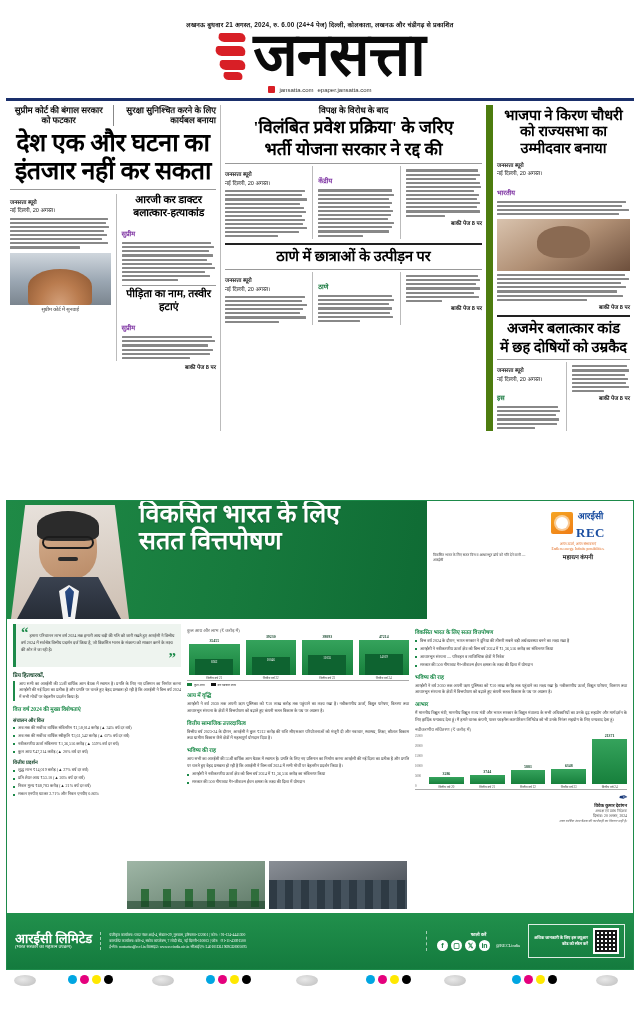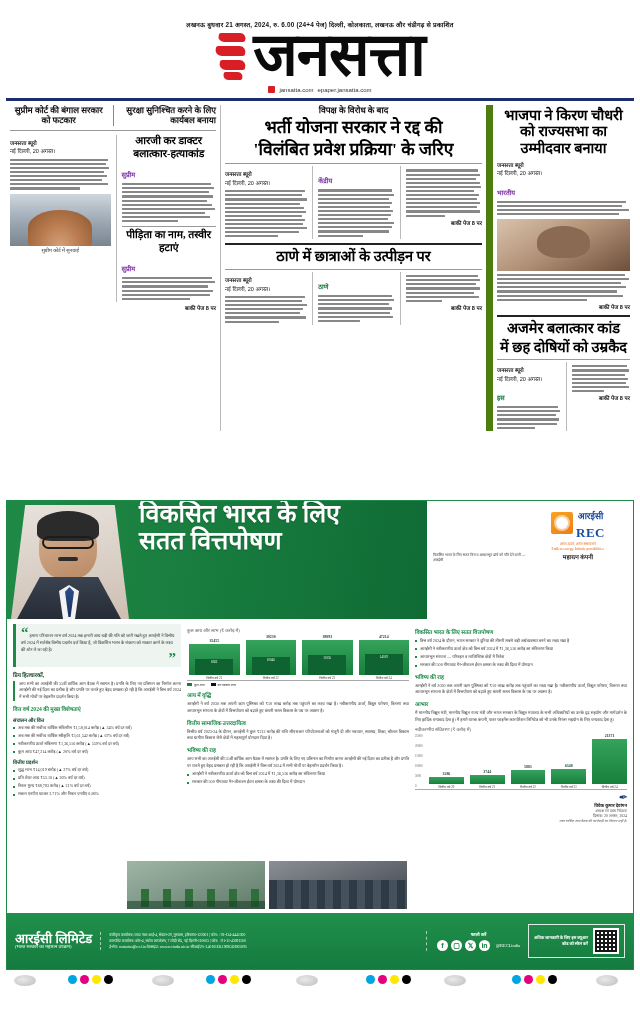--- a/index.html
+++ b/index.html
@@ -303,20 +303,21 @@
     <div class="mast-rule"></div>
   </div>
 
   <div class="news">
 
     <div class="col c1">
       <div class="kicker-pair">
         <div class="kicker">सुप्रीम कोर्ट की बंगाल सरकार को फटकार</div>
         <div class="kicker kdiv">सुरक्षा सुनिश्चित करने के लिए कार्यबल बनाया</div>
       </div>
+      <div class="headline-xl">देश एक और घटना का इंतजार नहीं कर सकता</div>
       <div class="hr-thin"></div>
 
       <div class="two-sub">
         <div>
           <div class="byline">
             <b>जनसत्ता ब्यूरो</b><br>
             <span>नई दिल्ली, 20 अगस्त।</span>
           </div>
           <div class="body-text">
             <div class="ln" style="width:98%"></div>
@@ -350,22 +351,22 @@
             <div class="ln" style="width:92%"></div><div class="ln" style="width:97%"></div>
             <div class="ln" style="width:94%"></div><div class="ln" style="width:72%"></div>
           </div>
         </div>
       </div>
       <div class="cont">बाकी पेज 8 पर</div>
     </div>
 
     <div class="col c2">
       <div class="kicker">विपक्ष के विरोध के बाद</div>
+      <div class="headline-lg">'विलंबित प्रवेश प्रक्रिया' के जरिए</div>
       <div class="headline-lg">भर्ती योजना सरकार ने रद्द की</div>
-      <div class="headline-lg">'विलंबित प्रवेश प्रक्रिया' के जरिए</div>
       <div class="hr-thin"></div>
 
       <div style="display:grid;grid-template-columns:1fr 1fr 1fr;gap:5px">
         <div>
           <div class="byline">
             <b>जनसत्ता ब्यूरो</b><br>
             <span>नई दिल्ली, 20 अगस्त।</span>
           </div>
           <div class="body-text">
             <div class="ln" style="width:97%"></div>

